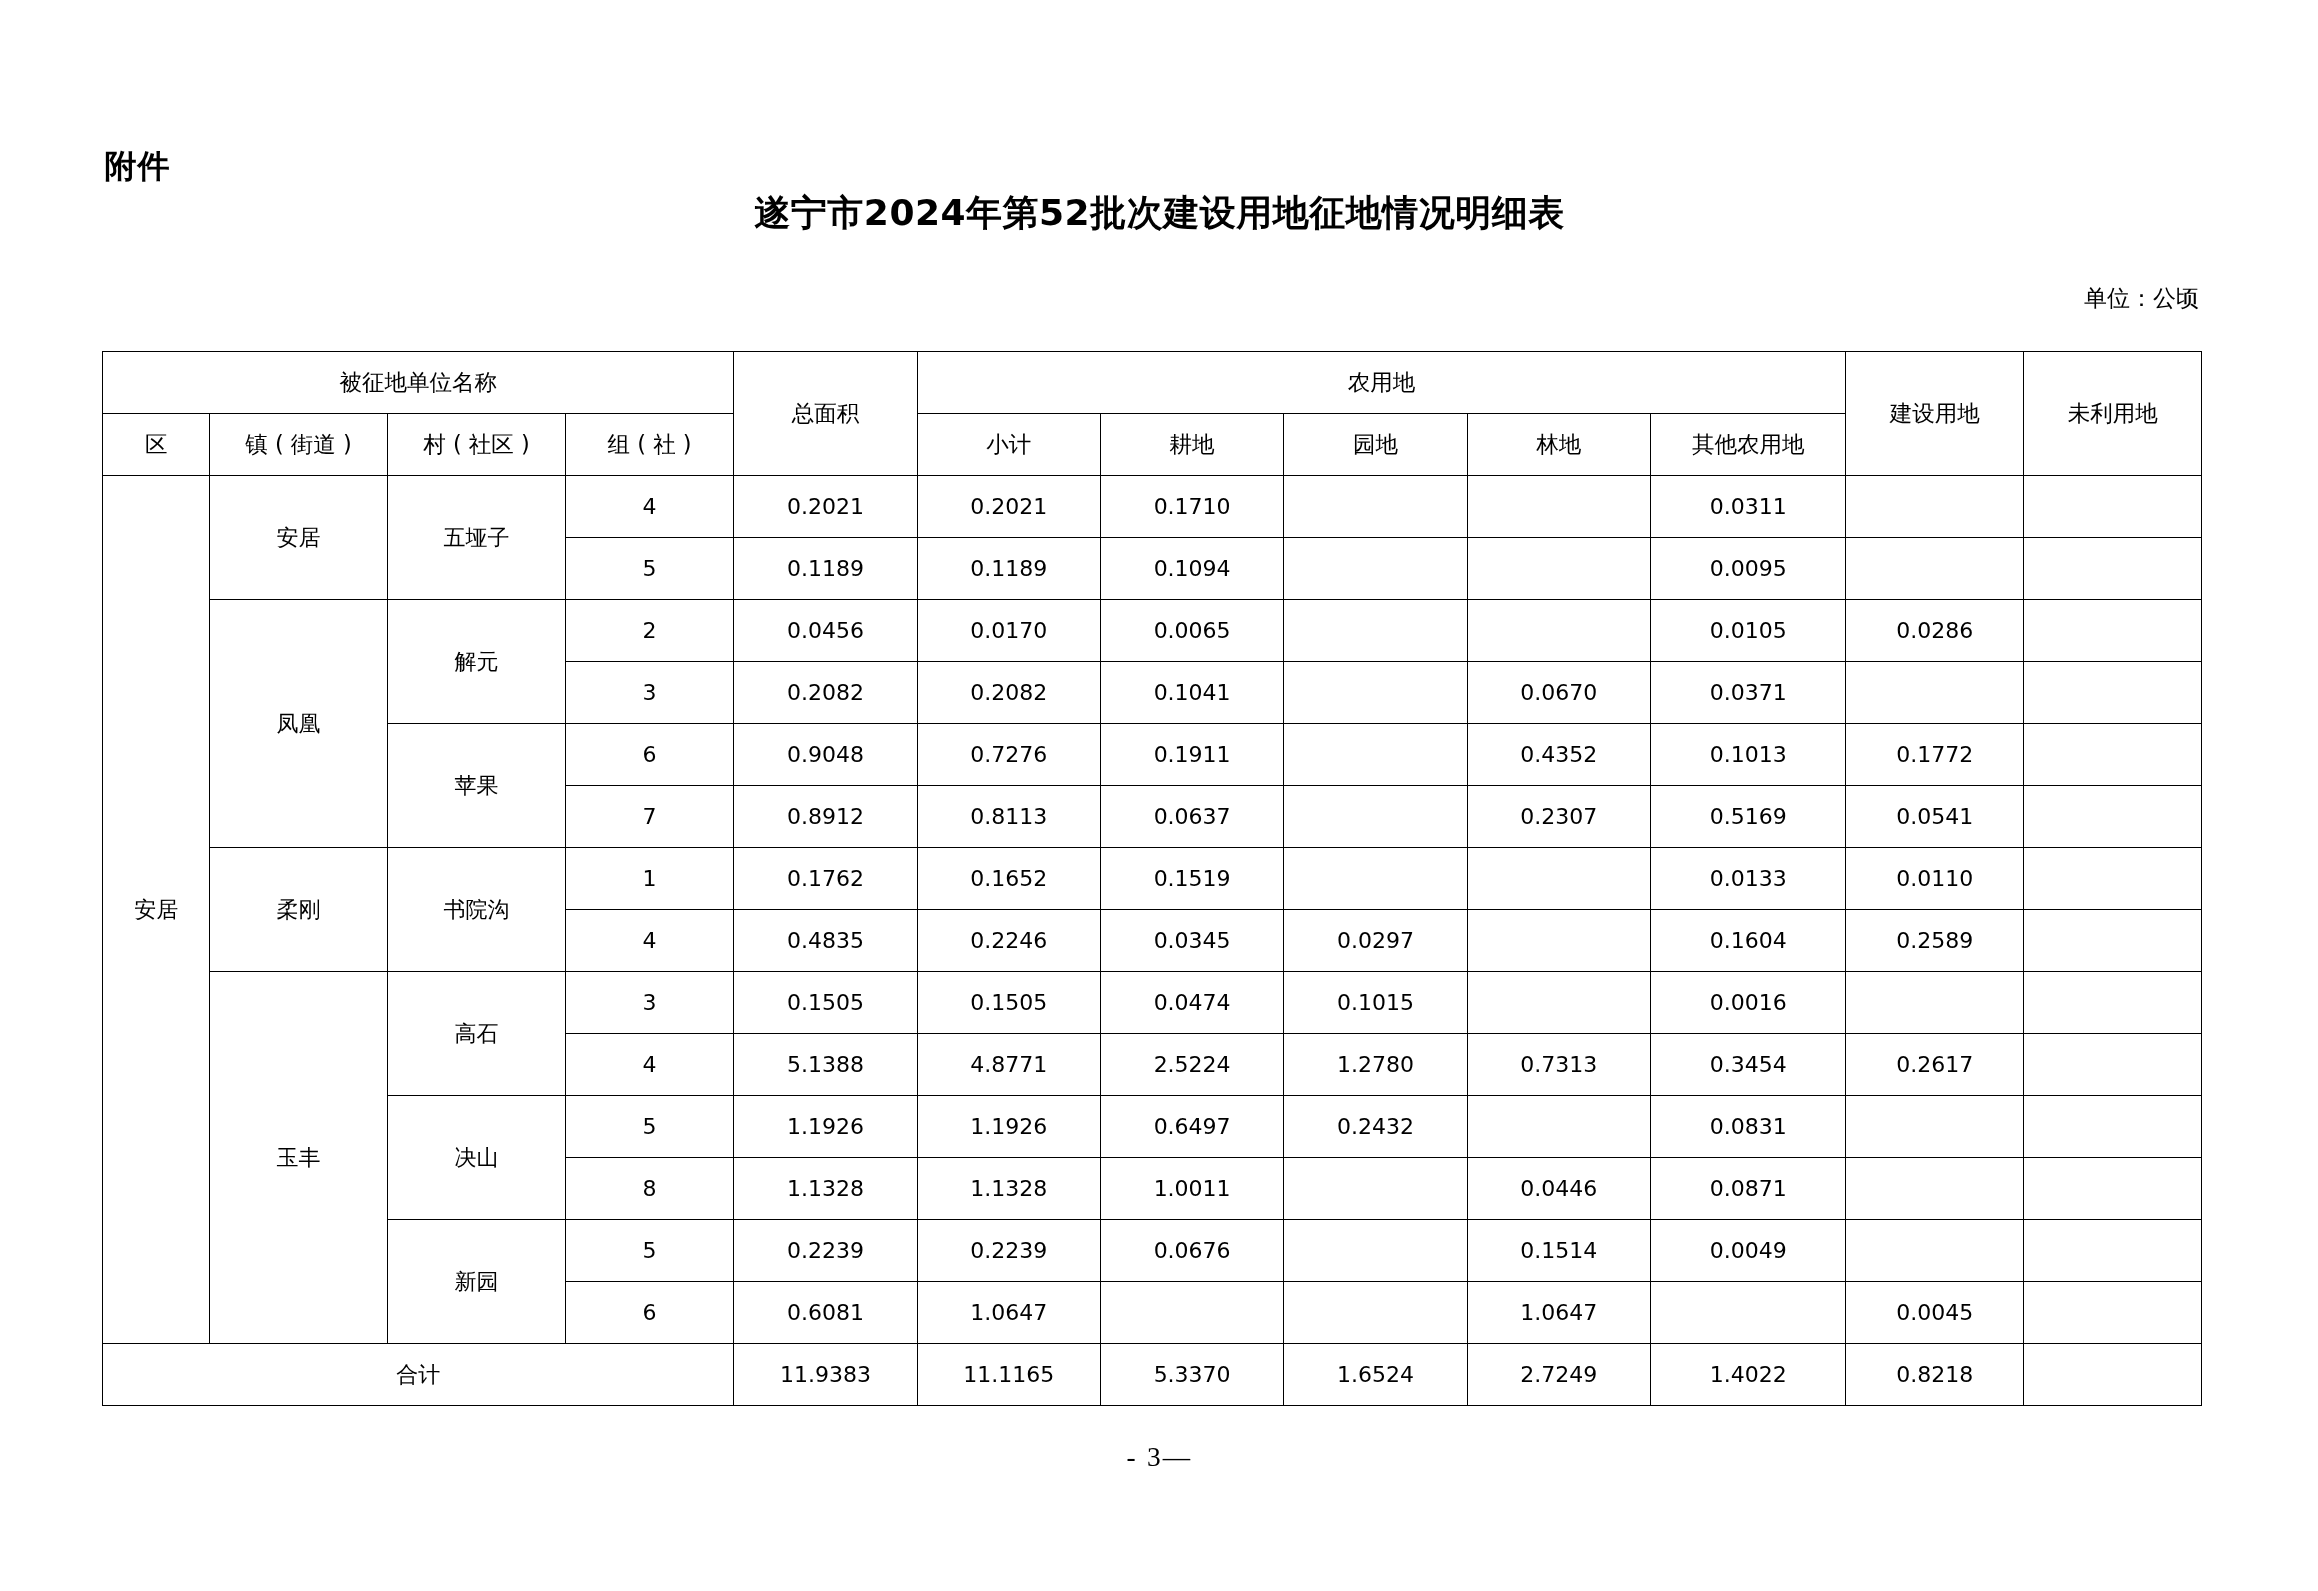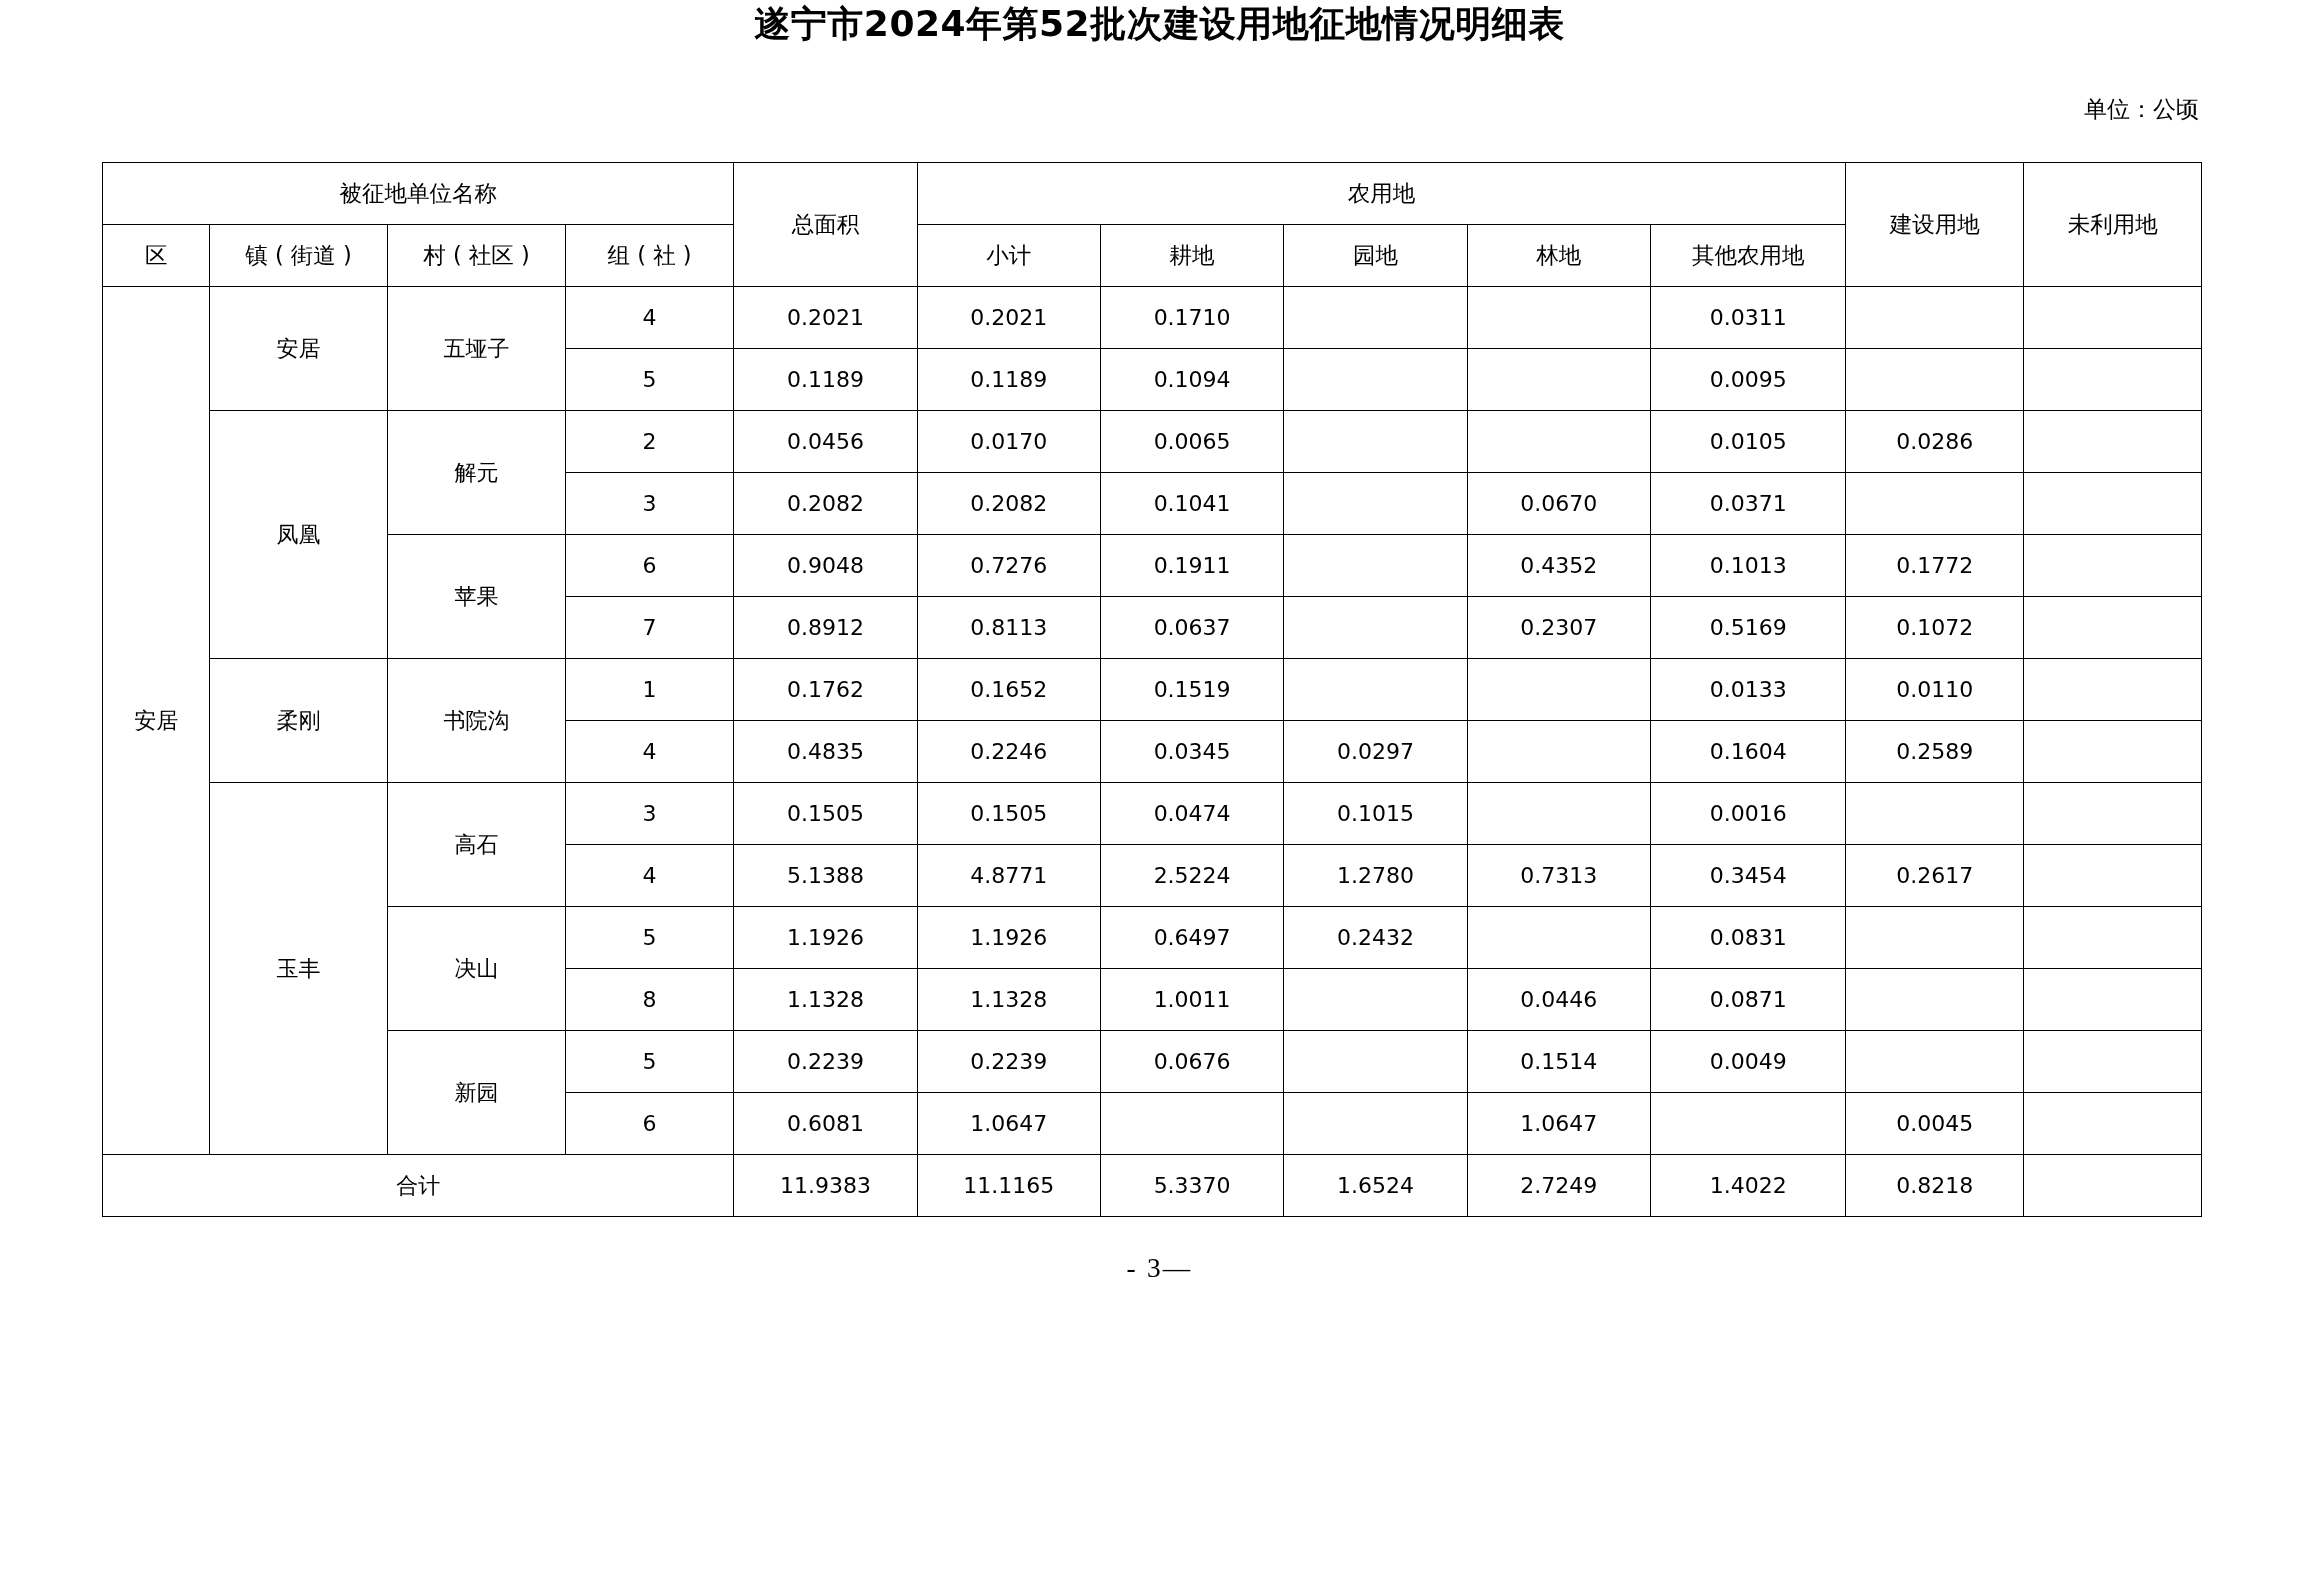--- a/index.html
+++ b/index.html
@@ -89,20 +89,21 @@
   col.c-lin     { width: 170px; }
   col.c-other   { width: 181px; }
   col.c-jianshe { width: 165px; }
   col.c-weili   { width: 165px; }
 </style>
 </head>
 <body>
 
 <div class="page">
 
+  <div class="attach-label">附件</div>
 
   <div class="doc-title">遂宁市2024年第52批次建设用地征地情况明细表</div>
 
   <div class="unit-line">单位：公顷</div>
 
   <table class="main outer">
     <colgroup>
       <col class="c-qu">
         <col class="c-zhen">
         <col class="c-cun">
@@ -199,21 +200,21 @@
           <td class="num"></td>
         </tr>
         <tr>
           <td class="num">7</td>
           <td class="num">0.8912</td>
           <td class="num">0.8113</td>
           <td class="num">0.0637</td>
           <td class="num"></td>
           <td class="num">0.2307</td>
           <td class="num">0.5169</td>
-          <td class="num">0.1072</td>
+          <td class="num">0.0541</td>
           <td class="num"></td>
         </tr>
         <tr>
           <td rowspan="2">柔刚</td>
           <td rowspan="2">书院沟</td>
           <td class="num">1</td>
           <td class="num">0.1762</td>
           <td class="num">0.1652</td>
           <td class="num">0.1519</td>
           <td class="num"></td>

